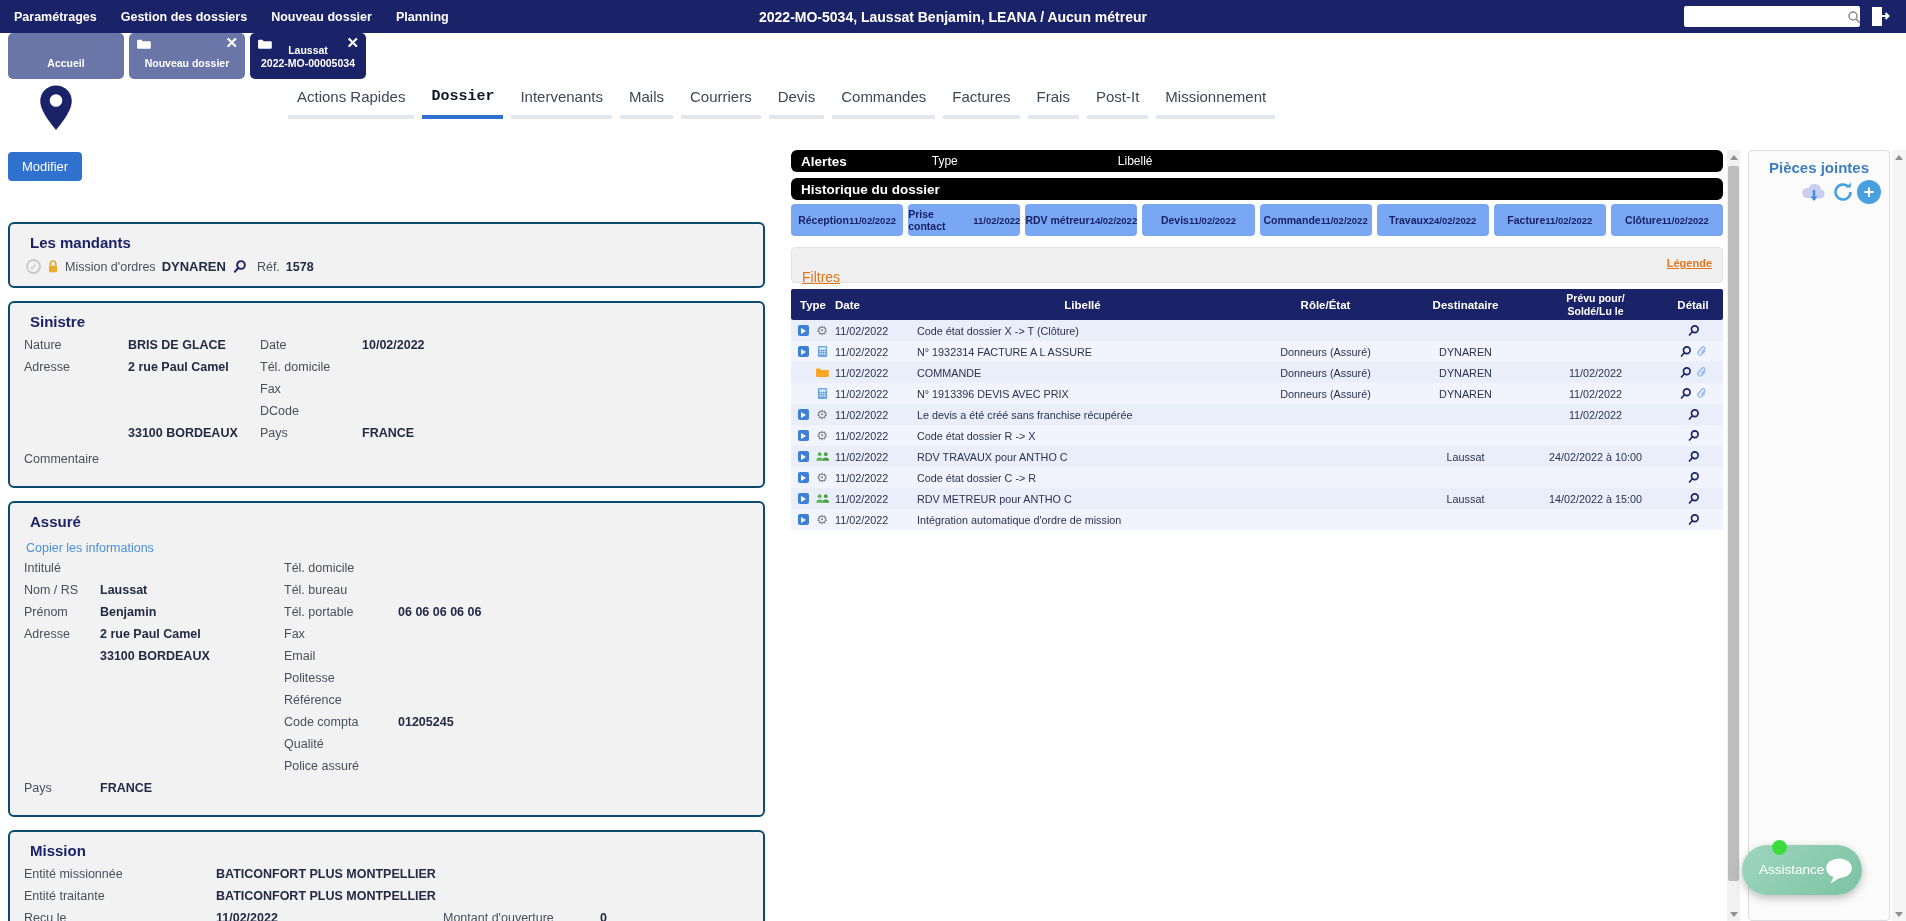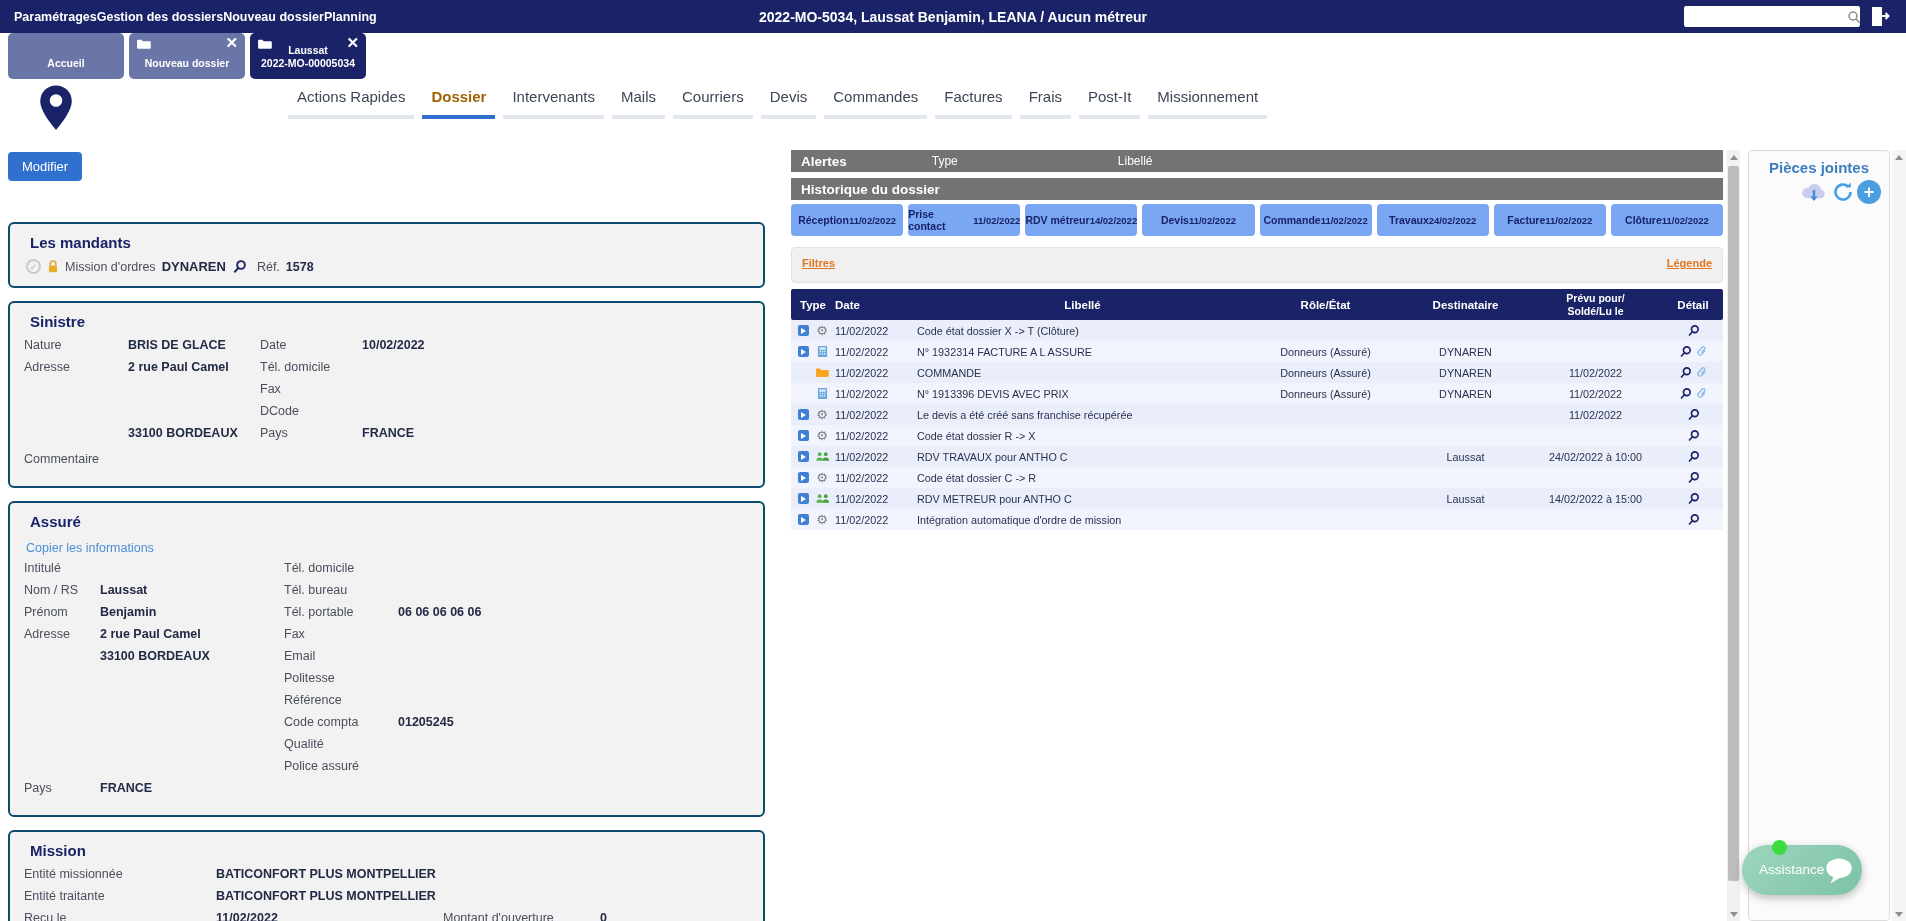--- a/index.html
+++ b/index.html
@@ -1,40 +1,40 @@
 <!DOCTYPE html>
 <html><head>
 <meta charset="utf-8">
 <style>
   html,body{margin:0;padding:0;}
   body{width:1906px;height:921px;position:relative;overflow:hidden;background:#ffffff;
        font-family:"Liberation Sans",sans-serif;color:#2a3150;}
   svg{display:block}
   
   .navbar{position:absolute;left:0;top:0;width:1906px;height:33px;background:#1a2368;display:flex;align-items:center;}
-  .nav-menu{display:flex;margin-left:14px;}
+  .nav-menu{display:flex;gap:24px;margin-left:14px;}
   .nav-menu span{color:#fff;font-size:12.5px;font-weight:bold;cursor:pointer;}
   .nav-title{position:absolute;left:0;right:0;text-align:center;color:#fff;font-size:14px;font-weight:bold;pointer-events:none;}
   .nav-search{position:absolute;right:46px;top:6px;width:176px;height:21px;background:#fff;border-radius:2px;display:flex;align-items:center;}
   .nav-search input{border:none;outline:none;flex:1;height:17px;font-size:12px;padding:0 4px;background:transparent;}
   .nav-logout{position:absolute;right:14px;top:4px;width:24px;height:25px;cursor:pointer;}
   
   .tabstrip{position:absolute;left:8px;top:33px;display:flex;gap:5px;}
   .wtab{width:116px;height:46px;border-radius:5px;background:#6a76a8;position:relative;color:#fff;
         display:flex;align-items:flex-end;justify-content:center;padding-bottom:9px;box-sizing:border-box;cursor:pointer;}
   .wtab.active{background:#1a2368;}
   .wtab.active:after{content:"";position:absolute;left:50%;bottom:-8px;margin-left:-8px;border:8px solid transparent;border-top-color:#1a2368;}
   .wtab .wlabel{font-size:10.5px;font-weight:bold;text-align:center;line-height:1.25;}
   .wtab .folder{position:absolute;left:7px;top:5px;}
   .wtab .close{position:absolute;right:7px;top:2px;font-size:15px;font-weight:bold;color:#fff;cursor:pointer;line-height:1;}
   
   .pin{position:absolute;left:38px;top:84px;}
   .ptabs{position:absolute;left:288px;top:88px;display:flex;gap:8px;}
   .ptab{font-size:15px;color:#3d4757;padding:0 9px 10px 9px;border-bottom:4px solid #e2e6ee;cursor:pointer;white-space:nowrap;}
-  .ptab.active{font-weight:bold;color:#a16207;border-bottom-color:#3070cf;}
+  .ptab.active{font-weight:bold;color:#0f172a;border-bottom-color:#3070cf;font-family:Liberation Mono, monospace;}
   .btn-modifier{position:absolute;left:8px;top:152px;width:74px;height:29px;background:#3070cf;color:#fff;border:none;
         border-radius:4px;font-size:13px;font-family:inherit;cursor:pointer;}
   
   .leftcol{position:absolute;left:8px;top:222px;width:757px;}
   .card{background:#f2f2f3;border:2px solid #0c4a6e;border-radius:6px;padding:8px 6px 12px 14px;margin-bottom:13px;box-sizing:border-box;}
   .card h2{margin:2px 0 8px 6px;font-size:15px;color:#1a2368;}
   .frow{display:flex;align-items:flex-start;min-height:22px;font-size:12.5px;gap:12px;}
   .lbl{color:#4a4f5c;}
   .val{color:#232a45;font-weight:bold;}
   .link{color:#4a90d9;font-size:12.5px;cursor:pointer;margin:0 0 6px 2px;display:inline-block;}
@@ -50,32 +50,32 @@
   .ass-left .lbl{width:64px;flex:none;}
   .ass-right{flex:1;}
   .ass-right .lbl{width:102px;flex:none;}
   
   .mis .lbl-a{width:180px;flex:none;}
   .mis .val-a{width:215px;flex:none;font-weight:bold;color:#232a45;}
   .mis .lbl-b{width:145px;flex:none;}
   .mis .val-b{flex:1;font-weight:bold;color:#232a45;}
   
   .rarea{position:absolute;left:791px;top:150px;width:932px;}
-  .navybar{background:#737373;color:#fff;height:22px;border-radius:0;display:flex;align-items:center;font-size:13px;}
+  .navybar{background:#000000;color:#fff;height:22px;border-radius:6px;display:flex;align-items:center;font-size:13px;}
   .alertes-bar span.h{font-weight:bold;margin-left:10px;font-size:13.5px;}
   .alertes-bar .ct{margin-left:85px;font-size:12px;}
   .alertes-bar .cl{margin-left:160px;font-size:12px;}
   .hist-bar{margin-top:6px;font-weight:bold;font-size:13.5px;}
   .hist-bar span{margin-left:10px;}
   .timeline{display:flex;gap:5px;margin-top:4px;}
   .tstep{flex:1;background:#79a7f3;border-radius:4px;height:32px;display:flex;flex-direction:row;align-items:center;justify-content:center;cursor:pointer;}
   .tstep .t1{font-size:10.5px;font-weight:bold;color:#1a2368;}
   .tstep .t2{font-size:9.5px;font-weight:bold;color:#1a2368;margin-top:1px;}
   .filterbox{margin-top:11px;height:34px;background:#f0f0f1;border:1px solid #e2e2e4;border-radius:4px;position:relative;}
-  .filterbox .fl{position:absolute;left:10px;top:9px;color:#e0761c;font-size:11px;font-weight:bold;text-decoration:underline;cursor:pointer;}
+  .filterbox .fl{position:absolute;left:10px;top:21px;color:#e0761c;font-size:14px;font-weight:normal;text-decoration:underline;cursor:pointer;}
   .filterbox .lg{position:absolute;right:10px;top:9px;color:#e0761c;font-size:11px;font-weight:bold;text-decoration:underline;cursor:pointer;}
   .thead{margin-top:6px;background:#1a2368;color:#fff;height:31px;border-radius:2px;display:flex;align-items:center;font-size:11.5px;font-weight:bold;}
   .trow{display:flex;align-items:center;height:21px;font-size:10.8px;cursor:pointer;}
   .trow:nth-child(odd){background:#e9eefa;}
   .trow:nth-child(even){background:#f1f4fc;}
   .c-typeh{width:44px;text-align:center;}
   .c-exp{width:18px;display:flex;justify-content:flex-end;}
   .c-ico{width:26px;display:flex;justify-content:center;}
   .c-date{width:82px;}
   .c-lib{flex:1;}

